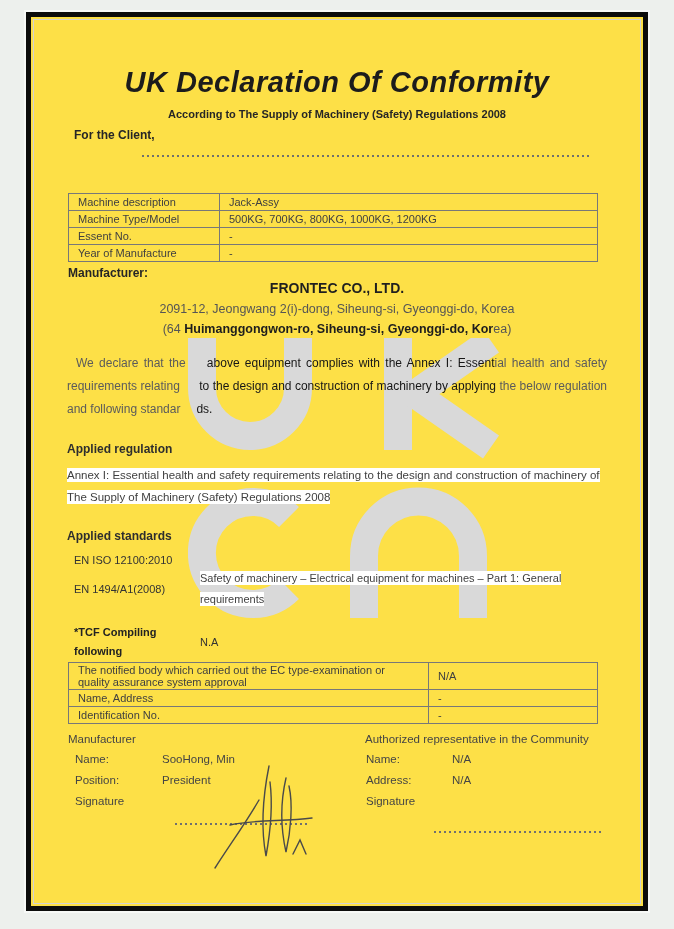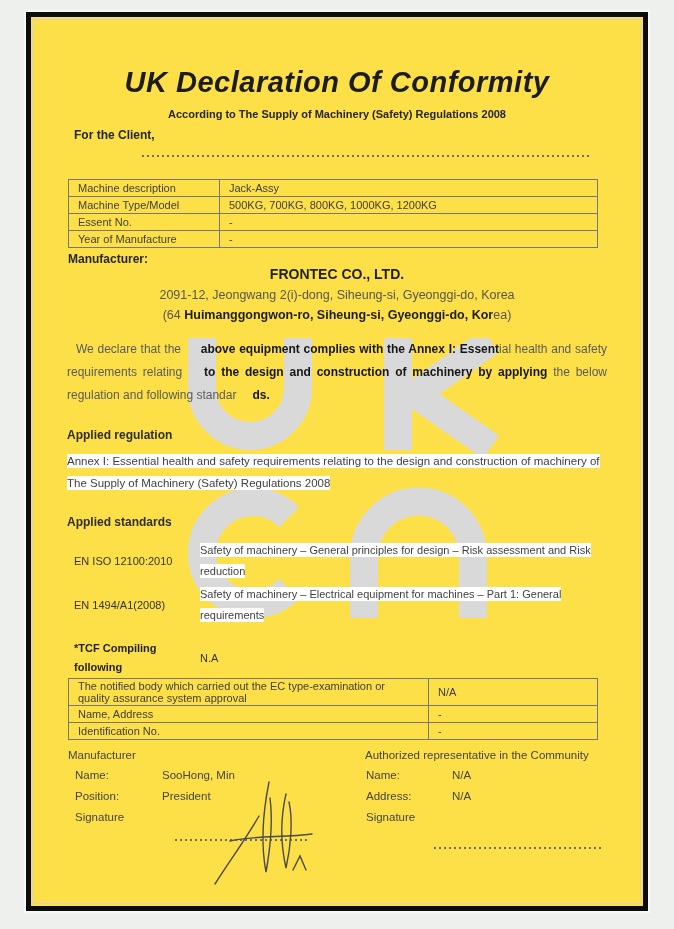--- a/index.html
+++ b/index.html
@@ -33,38 +33,38 @@
   .subtitle {
     margin-top:9px; text-align:center;
     font-size:11px; font-weight:bold; color:#262626;
   }
   .client { margin:8px 0 0 7px; font-size:12px; font-weight:bold; color:#262626; }
 
   .dotline { height:2px; background:repeating-linear-gradient(90deg,#6f6f6f 0 2.5px,transparent 2.5px 5px); }
   .client-divider { margin:13px 0 0 75px; width:450px; }
 
   table.doc {
-    margin-top:22px; border-collapse:collapse; width:530px; margin-left:1px;
+    margin-top:36px; border-collapse:collapse; width:530px; margin-left:1px;
     font-size:11px; color:#404040;
   }
   table.doc td { border:1px solid #787878; padding:1px 9px; height:14px; }
   table.m1 td.c1 { width:132px; }
   table.m2 td.c1 { width:341px; }
   table.m2 td.c2 { vertical-align:middle; }
 
   .manu-label { margin:4px 0 0 1px; font-size:12px; font-weight:bold; color:#262626; }
   .manu-name  { margin-top:0; text-align:center; font-size:14px; font-weight:bold; color:#1f1f1f; }
   .addr { margin-top:6px; text-align:center; font-size:12.5px; color:#555; }
   .addr .b { color:#1d1d1d; font-weight:bold; }
 
   .declaration {
     margin:16px 0 0; font-size:12px; line-height:23px;
     text-align:justify; color:#5b5b5b; text-indent:9px;
   }
-  .declaration .b { color:#161616; font-weight:bold;padding-left:16px; }
+  .declaration .b { color:#161616; font-weight:normal;padding-left:16px; }
 
   .sec-head { margin-top:21px; font-size:12px; font-weight:bold; color:#2e2e2e; }
   .annex { margin:8px 0 0; font-size:11.5px; line-height:22px; color:#3f3f3f; }
   .hl { background:#fff; box-decoration-break:clone; padding:1px 0; }
 
   .std-row { display:flex; align-items:center; margin-top:11px; }
   .std-row + .std-row { margin-top:2px; }
   .std-code { flex:0 0 133px; font-size:11px; color:#333; padding-left:7px; box-sizing:border-box; }
   .std-desc { font-size:11px; line-height:21px; color:#3f3f3f; }
 
@@ -136,21 +136,20 @@
 
       <p class="declaration"><span>We declare that the </span><span class="b">above equipment complies with the Annex I: Essent</span><span>ial health and safety requirements relating </span><span class="b">to the design and construction of machinery by applying </span><span>the below regulation and following standar</span><span class="b">ds.</span></p>
 
       <div class="sec-head">Applied regulation</div>
       <p class="annex"><span class="hl">Annex I: Essential health and safety requirements relating to the design and construction of machinery of The Supply of Machinery (Safety) Regulations 2008</span></p>
 
       <div class="sec-head">Applied standards</div>
 
       <div class="std-row">
         <div class="std-code">EN ISO 12100:2010</div>
-        <div class="std-desc"><span class="hl">Safety of machinery – General principles for design – Risk assessment and Risk reduction</span></div>
       </div>
       <div class="std-row">
         <div class="std-code">EN 1494/A1(2008)</div>
         <div class="std-desc"><span class="hl">Safety of machinery – Electrical equipment for machines – Part 1: General requirements</span></div>
       </div>
 
       <div class="tcf-row">
         <div class="tcf-label">
           <div>*TCF Compiling</div>
           <div>following</div>

